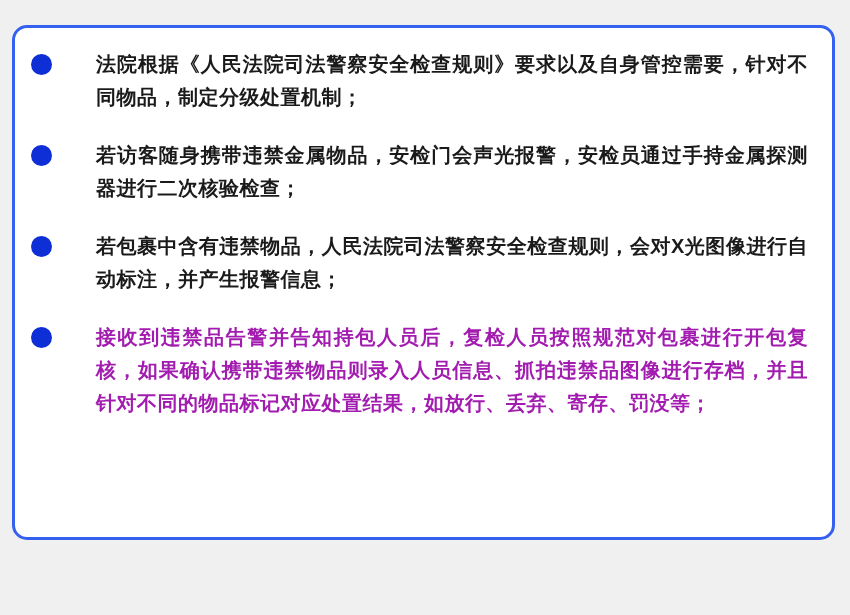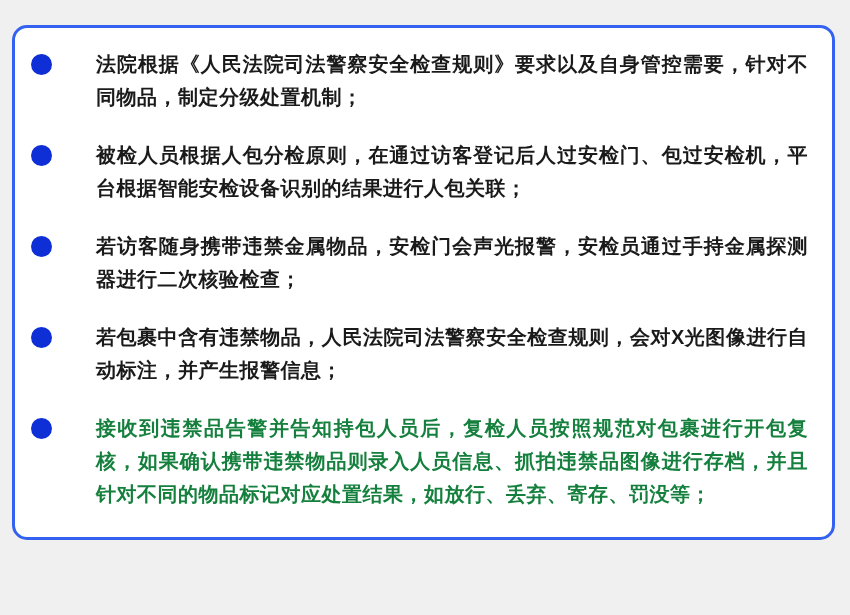--- a/index.html
+++ b/index.html
@@ -68,33 +68,29 @@
 </head>
 <body style="background: rgb(240, 240, 241);">
 
 <div class="content-card" style="background: rgb(255, 255, 255); border-color: rgb(52, 97, 240);">
   <ul class="bullet-list">
   <li class="bullet-item">
     <span class="bullet-dot" style="background: rgb(14, 46, 214);"></span>
     <span class="bullet-text" style="color: rgb(26, 26, 26);">法院根据《人民法院司法警察安全检查规则》要求以及自身管控需要，针对不同物品，制定分级处置机制；</span>
   </li>
 
-  <li class="bullet-item">
-    <span class="bullet-dot" style="background: rgb(14, 46, 214);"></span>
-    <span class="bullet-text" style="color: rgb(26, 26, 26);">被检人员根据人包分检原则，在通过访客登记后人过安检门、包过安检机，平台根据智能安检设备识别的结果进行人包关联；</span>
-  </li>
 
   <li class="bullet-item">
     <span class="bullet-dot" style="background: rgb(14, 46, 214);"></span>
     <span class="bullet-text" style="color: rgb(26, 26, 26);">若访客随身携带违禁金属物品，安检门会声光报警，安检员通过手持金属探测器进行二次核验检查；</span>
   </li>
 
   <li class="bullet-item">
     <span class="bullet-dot" style="background: rgb(14, 46, 214);"></span>
     <span class="bullet-text" style="color: rgb(26, 26, 26);">若包裹中含有违禁物品，人民法院司法警察安全检查规则，会对X光图像进行自动标注，并产生报警信息；</span>
   </li>
 
   <li class="bullet-item">
     <span class="bullet-dot" style="background: rgb(14, 46, 214);"></span>
-    <span class="bullet-text" style="color: #15803d;">接收到违禁品告警并告知持包人员后，复检人员按照规范对包裹进行开包复核，如果确认携带违禁物品则录入人员信息、抓拍违禁品图像进行存档，并且针对不同的物品标记对应处置结果，如放行、丢弃、寄存、罚没等；</span>
+    <span class="bullet-text" style="color: #a21caf;">接收到违禁品告警并告知持包人员后，复检人员按照规范对包裹进行开包复核，如果确认携带违禁物品则录入人员信息、抓拍违禁品图像进行存档，并且针对不同的物品标记对应处置结果，如放行、丢弃、寄存、罚没等；</span>
   </li>
 </ul>
 </div>
 
 </body></html>

